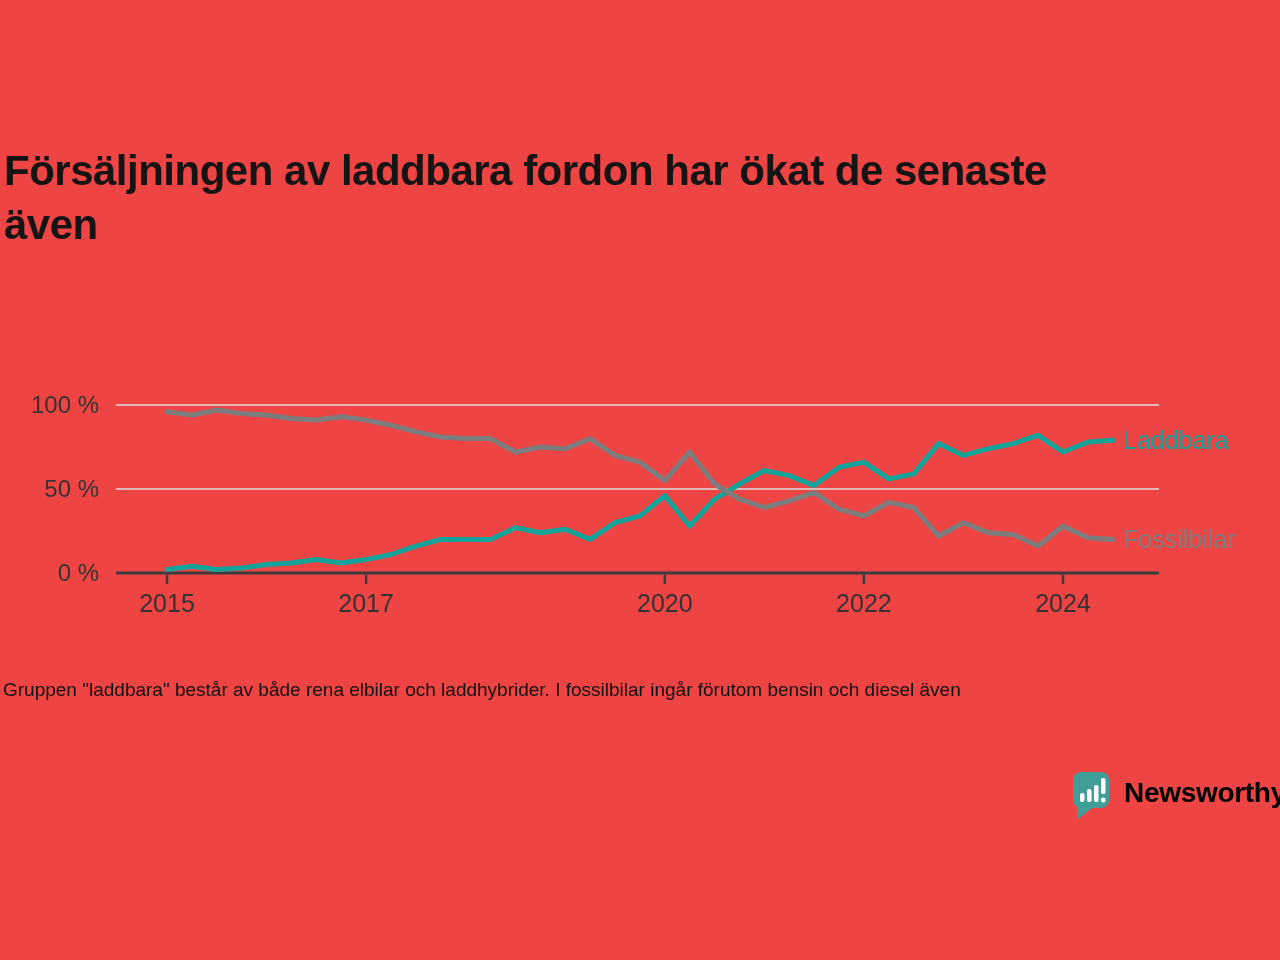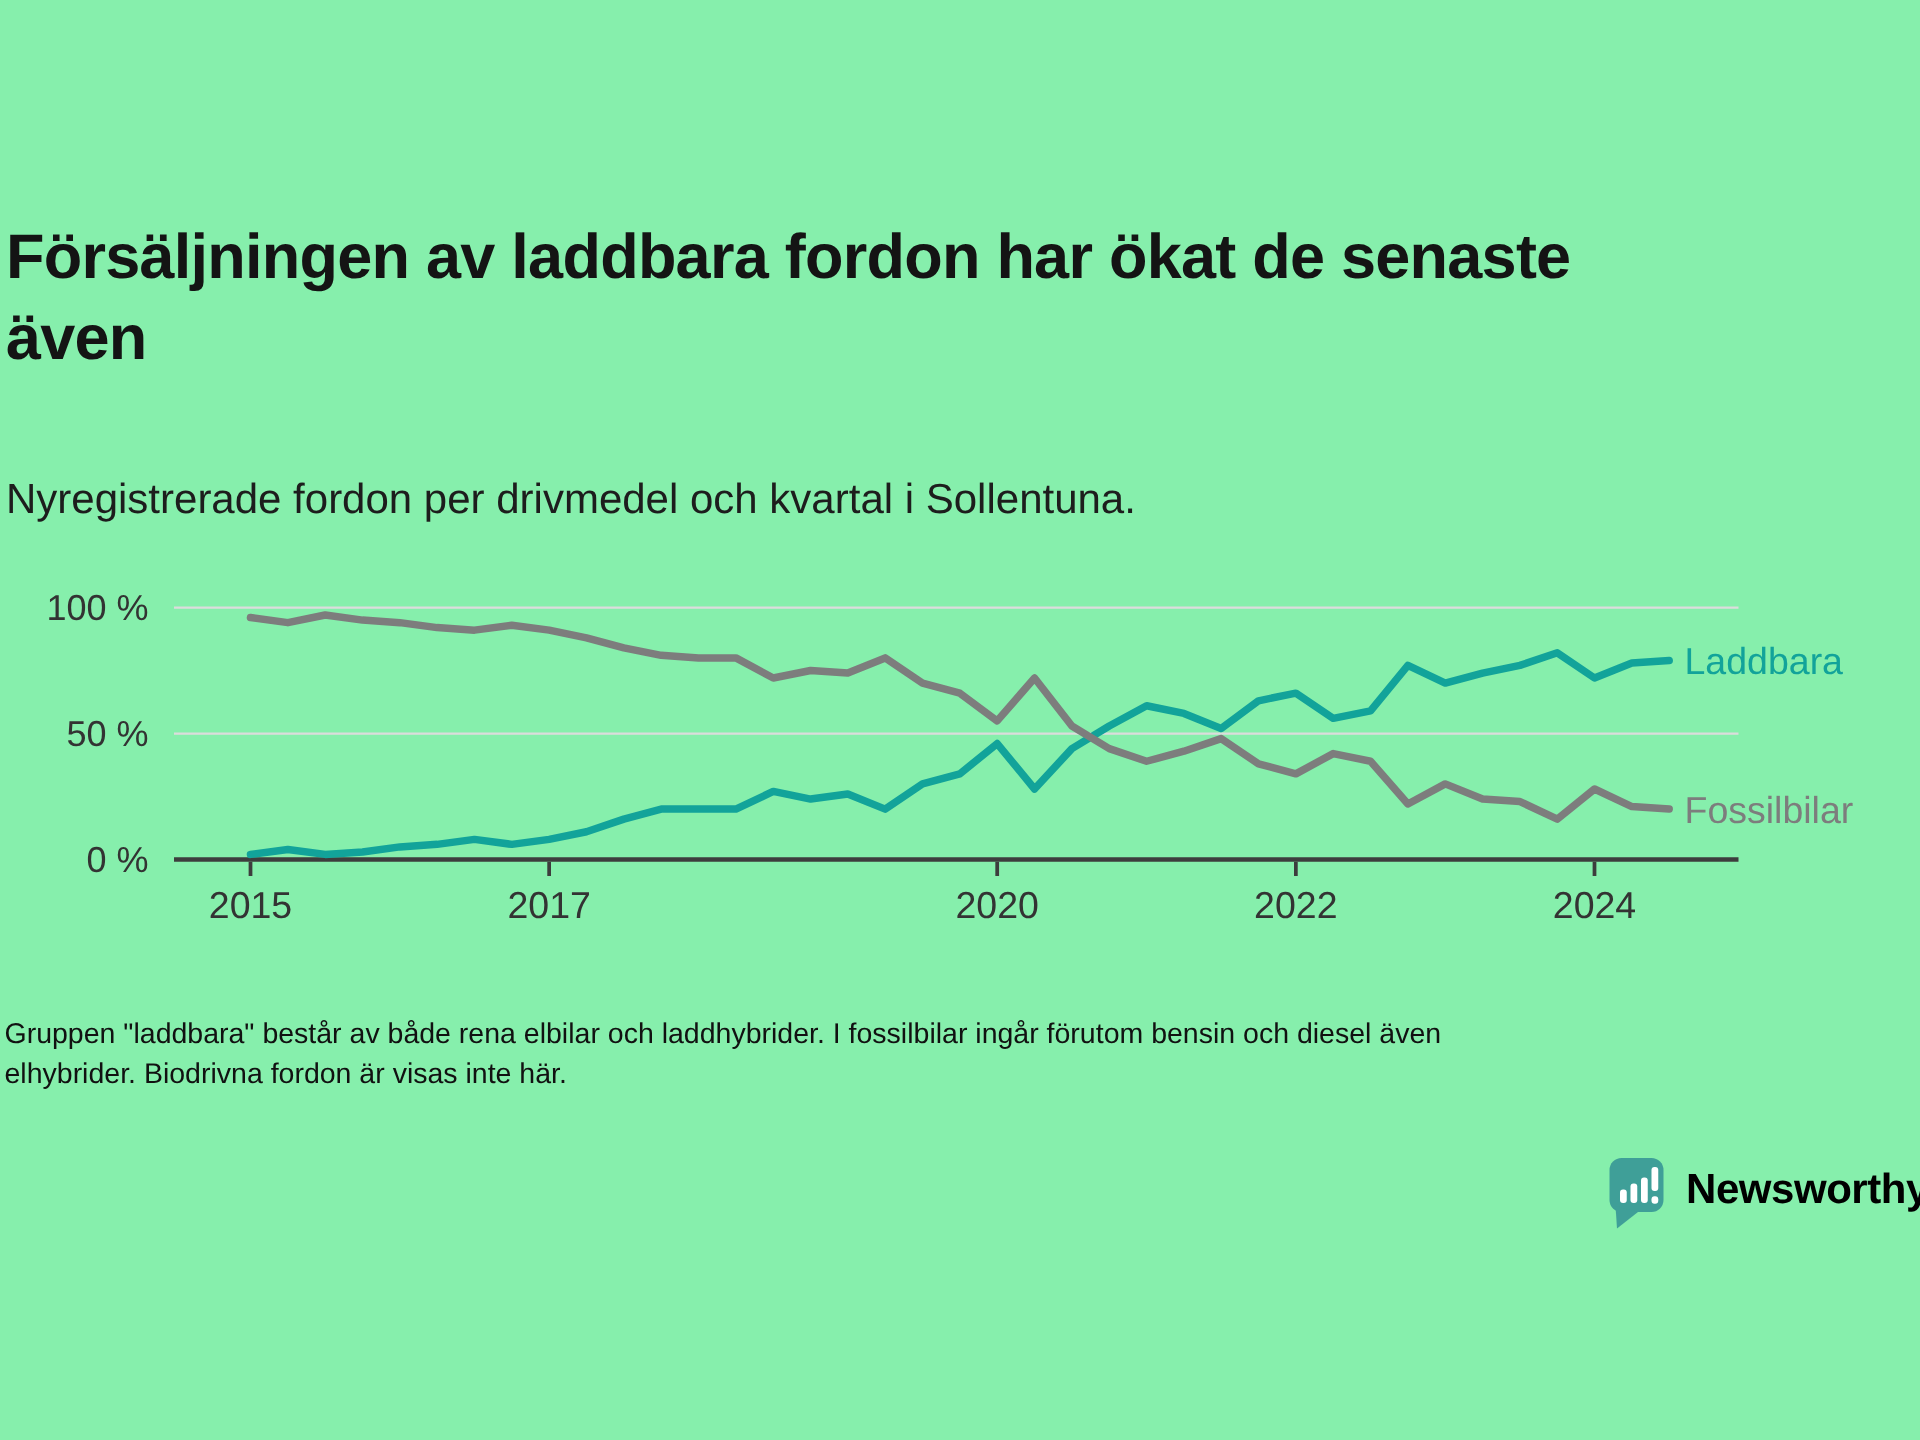--- a/index.html
+++ b/index.html
@@ -1,19 +1,19 @@
 <!DOCTYPE html>
 <html><head>
 <meta charset="utf-8">
 <style>
   html,body{margin:0;padding:0;background:#ffffff;}
   .canvas{
     position:relative;
     width:1280px;height:960px;
-    background:#86efac;
+    background:#ef4444;
     font-family:"Liberation Sans","DejaVu Sans",sans-serif;
     overflow:hidden;
   }
   .title{
     position:absolute;left:4px;top:144px;width:1230px;
     font-size:42px;line-height:54px;font-weight:700;color:#141414;
     letter-spacing:-0.5px;margin:0;
   }
   .subtitle{
     position:absolute;left:4px;top:316px;width:1200px;
@@ -38,21 +38,20 @@
   }
 </style>
 </head>
 <body>
 
 <div class="canvas">
 
   <h1 class="title"><span>Försäljningen av laddbara fordon har ökat de senaste</span><br>
   <span>även</span></h1>
 
-  <p class="subtitle">Nyregistrerade fordon per drivmedel och kvartal i Sollentuna.</p>
 
   <svg class="chart-svg" width="1280" height="270" viewBox="0 380 1280 270">
 
     <line x1="116" y1="405" x2="1159" y2="405" stroke="#dcdcdc" stroke-width="1.5"></line>
     <line x1="116" y1="489" x2="1159" y2="489" stroke="#dcdcdc" stroke-width="1.5"></line>
 
     <line x1="116" y1="573" x2="1159" y2="573" stroke="#3d3d3d" stroke-width="3"></line>
 
     <text class="ylab" x="99" y="413" text-anchor="end">100 %</text>
     <text class="ylab" x="99" y="497" text-anchor="end">50 %</text>
@@ -72,21 +71,21 @@
       </g>
 
     <polyline id="series-0" fill="none" stroke-width="5" stroke-linejoin="round" stroke-linecap="round" stroke="#12a39a" points="167.0,569.6 191.9,566.3 216.8,569.6 241.7,568.0 266.6,564.6 291.4,562.9 316.3,559.6 341.2,562.9 366.1,559.6 391.0,554.5 415.9,546.1 440.8,539.4 465.7,539.4 490.6,539.4 515.5,527.6 540.4,532.7 565.2,529.3 590.1,539.4 615.0,522.6 639.9,515.9 664.8,495.7 689.7,526.0 714.6,499.1 739.5,484.0 764.4,470.5 789.3,475.6 814.1,485.6 839.0,467.2 863.9,462.1 888.8,478.9 913.7,473.9 938.6,443.6 963.5,455.4 988.4,448.7 1013.3,443.6 1038.2,435.2 1063.0,452.0 1087.9,442.0 1112.8,440.3"></polyline>
     <polyline id="series-1" fill="none" stroke-width="5" stroke-linejoin="round" stroke-linecap="round" stroke="#7d7d7d" points="167.0,411.7 191.9,415.1 216.8,410.0 241.7,413.4 266.6,415.1 291.4,418.4 316.3,420.1 341.2,416.8 366.1,420.1 391.0,425.2 415.9,431.9 440.8,436.9 465.7,438.6 490.6,438.6 515.5,452.0 540.4,447.0 565.2,448.7 590.1,438.6 615.0,455.4 639.9,462.1 664.8,480.6 689.7,452.0 714.6,484.0 739.5,499.1 764.4,507.5 789.3,500.8 814.1,492.4 839.0,509.2 863.9,515.9 888.8,502.4 913.7,507.5 938.6,536.0 963.5,522.6 988.4,532.7 1013.3,534.4 1038.2,546.1 1063.0,526.0 1087.9,537.7 1112.8,539.4"></polyline>
 
     <text id="series-label-0" class="serieslab" x="1123" fill="#12a39a" y="449.3">Laddbara</text>
     <text id="series-label-1" class="serieslab" x="1123" fill="#7d7d7d" y="548.4">Fossilbilar</text>
   </svg>
 
   <p class="footer"><span>Gruppen "laddbara" består av både rena elbilar och laddhybrider. I fossilbilar ingår förutom bensin och diesel även</span><br>
-  <span>elhybrider. Biodrivna fordon är visas inte här.</span></p>
+  </p>
 
   <div class="brand">
     <svg width="40" height="52" viewBox="0 0 40 52">
       <rect x="1" y="2" width="36" height="36" rx="8" fill="#3f9f98"></rect>
       <polygon points="5,34 20,38 6,49" fill="#3f9f98"></polygon>
       <rect x="8" y="23" width="4.5" height="9" rx="2" fill="#ffffff"></rect>
       <rect x="15" y="19" width="4.5" height="13" rx="2" fill="#ffffff"></rect>
       <rect x="22" y="15" width="4.5" height="17" rx="2" fill="#ffffff"></rect>
       <rect x="29" y="8" width="4.5" height="16" rx="2" fill="#ffffff"></rect>
       <rect x="29" y="27.5" width="4.5" height="5" rx="2" fill="#ffffff"></rect>

